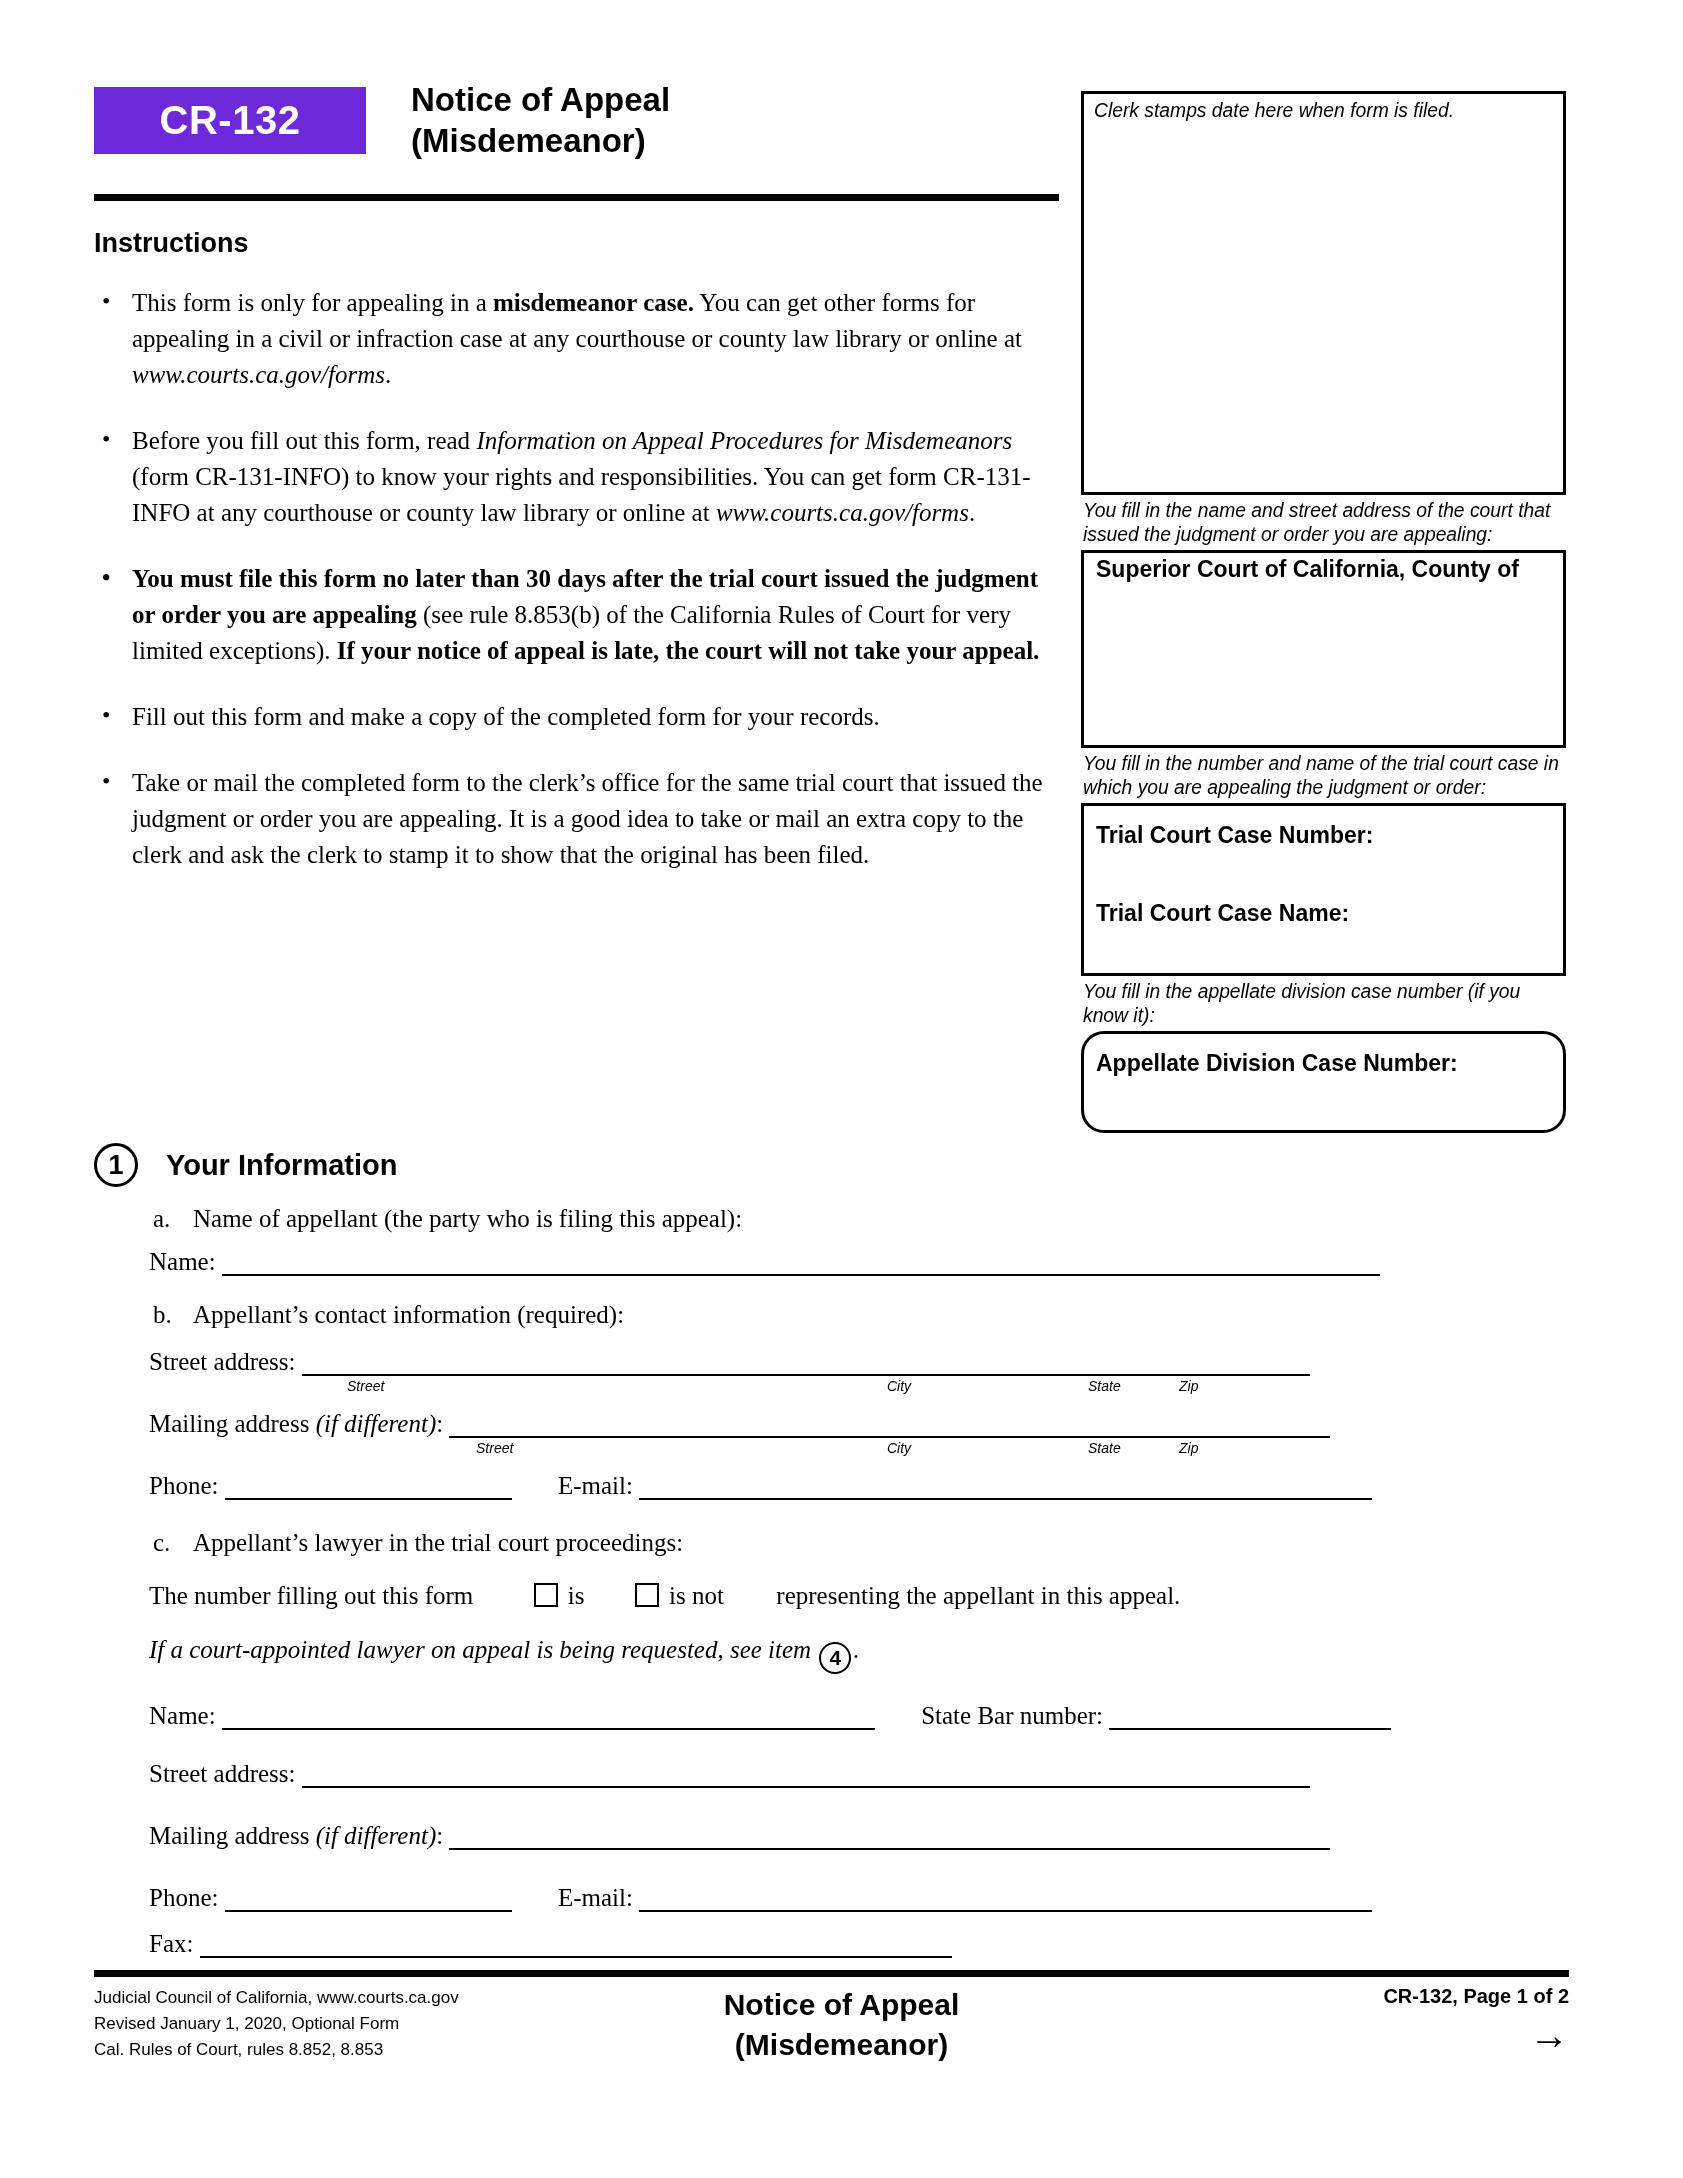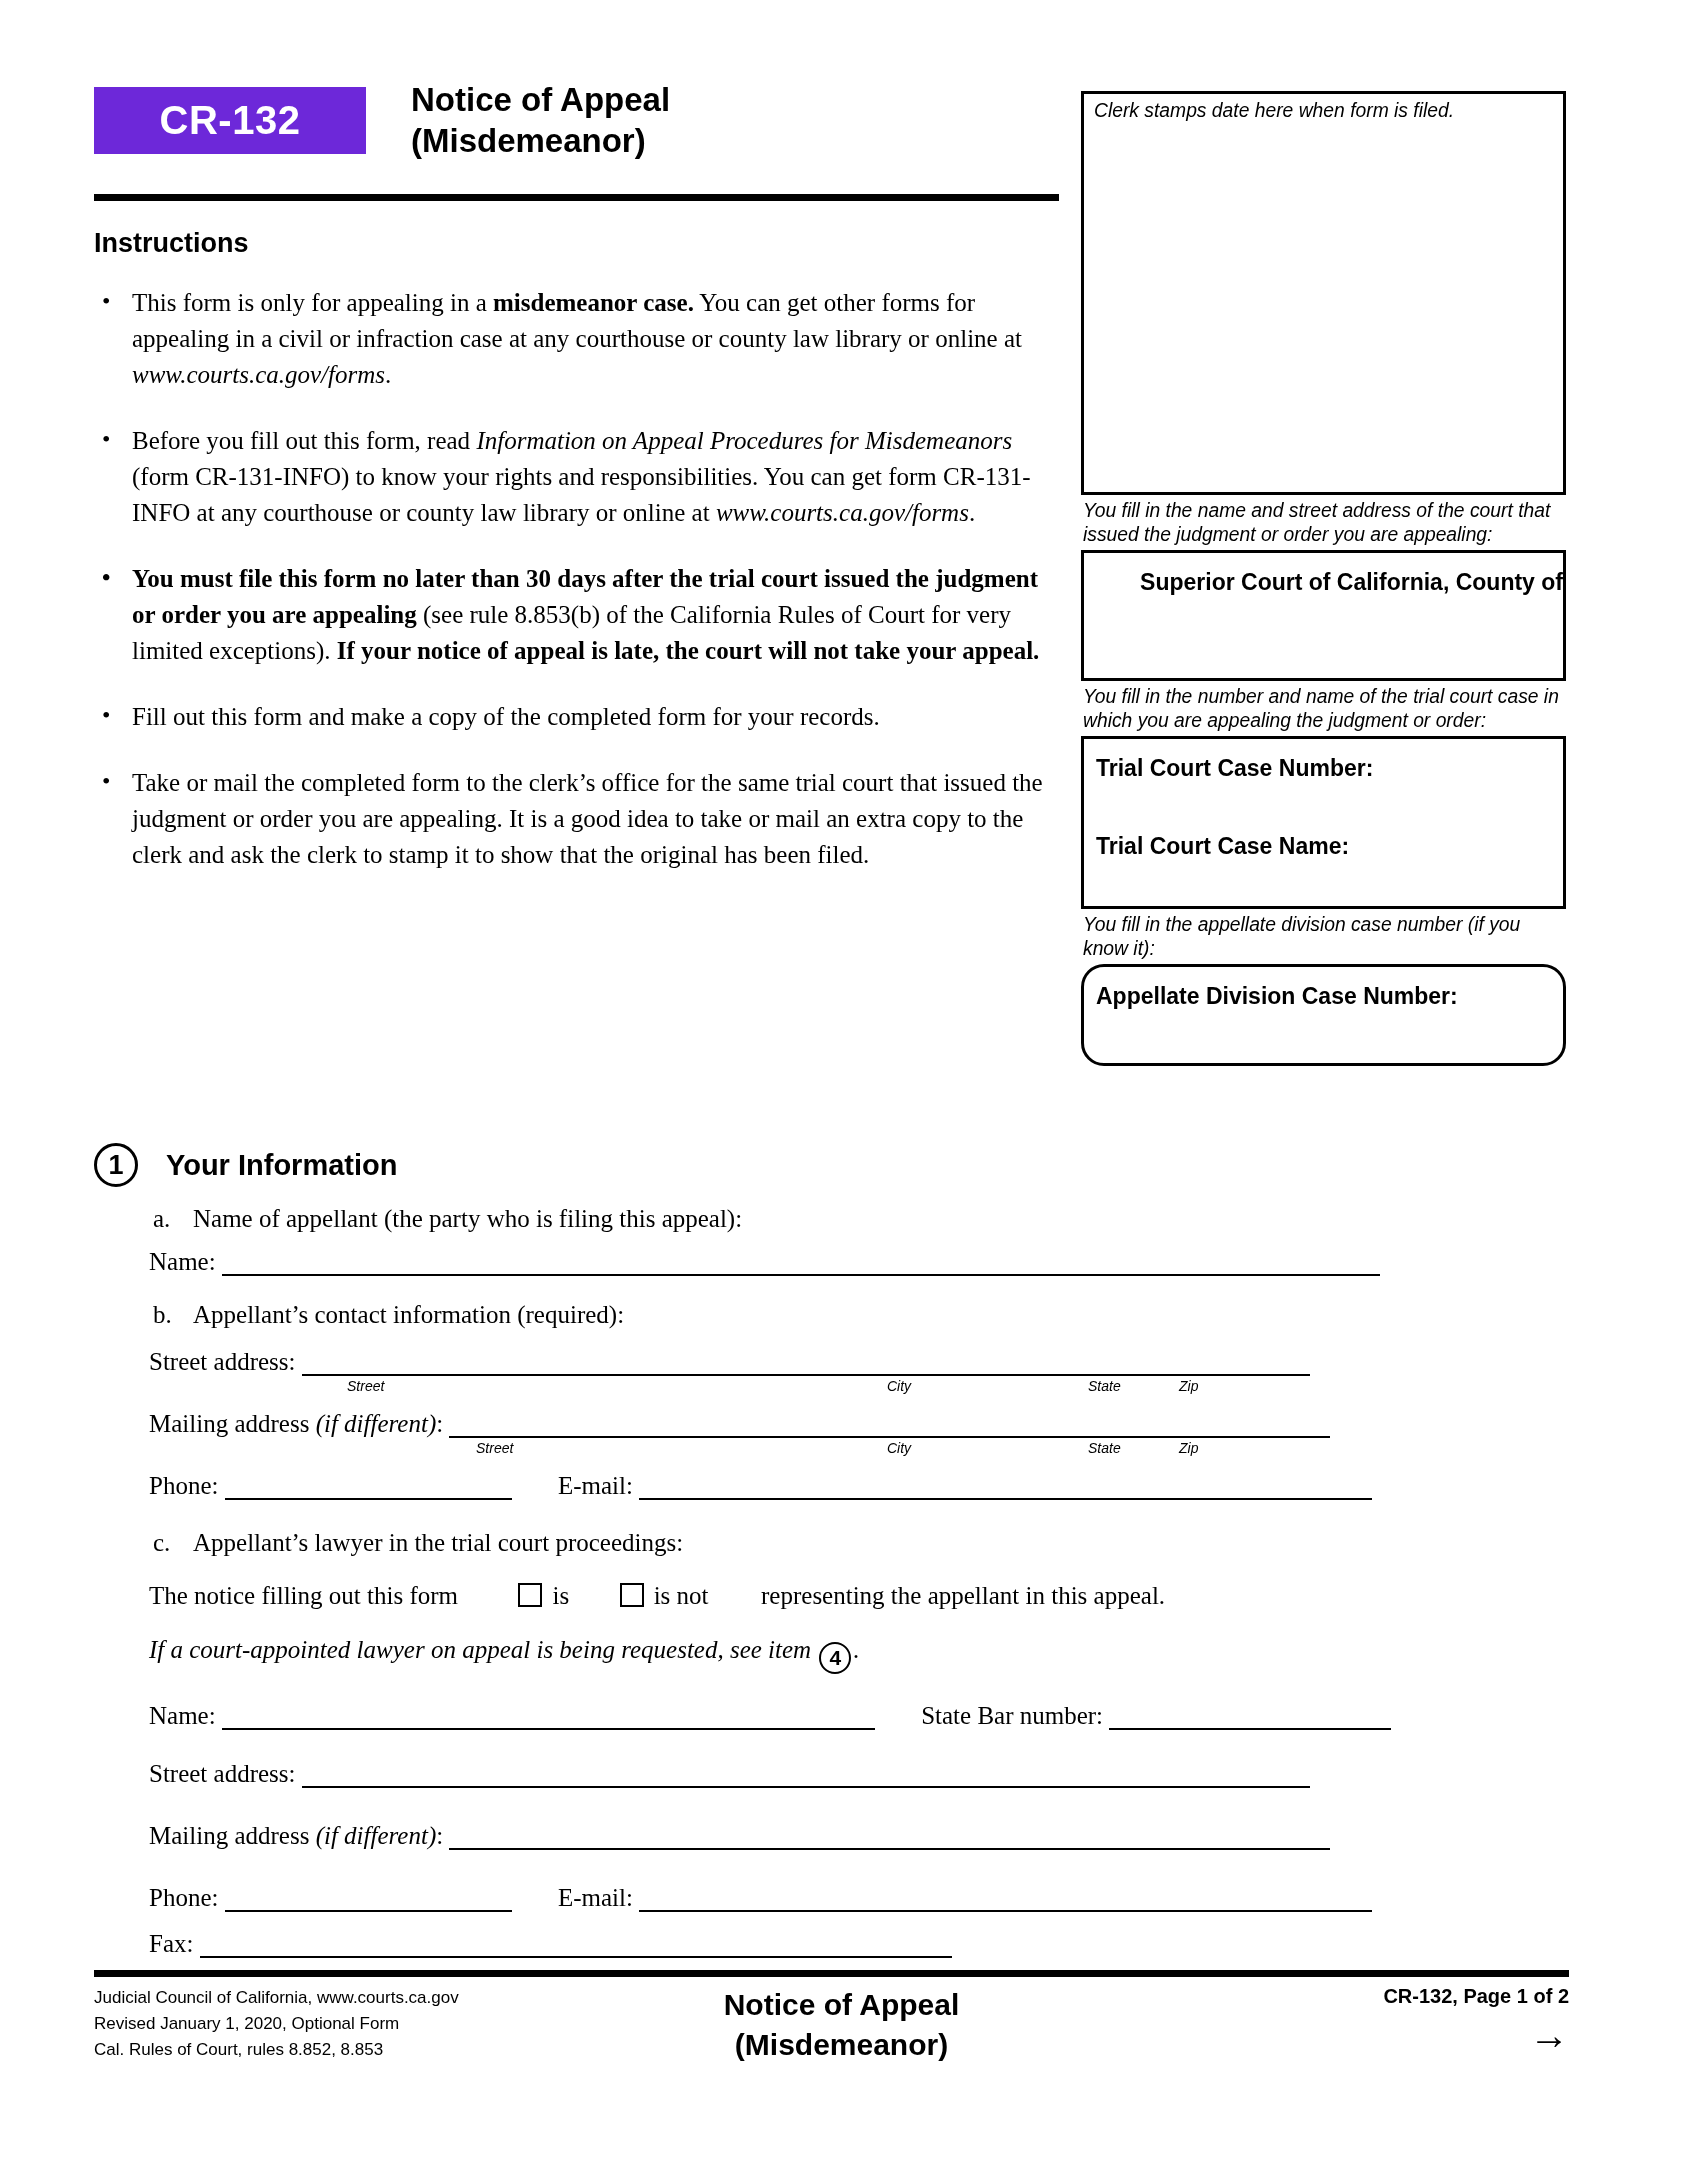--- a/index.html
+++ b/index.html
@@ -62,21 +62,21 @@
     font-family:"Liberation Sans", sans-serif;
     font-style:italic; font-size:19.3px;
     padding:6px 0 0 10px;
   }
   .rbox .inner-lbl {
     font-family:"Liberation Sans", sans-serif;
     font-weight:bold; font-size:23px;
     padding-left:12px;
   }
   #stamp-box { height:404px; }
-  #court-box { height:131px; padding-top:16px;text-align:right; }
+  #court-box { height:198px; padding-top:3px; }
   #trialcase-box { height:173px; padding-top:16px; }
   #trialcase-box .second { margin-top:51px; }
   #appellate-box { height:102px; padding-top:16px;border-radius:23px; }
 
   
   .sec1 { position:absolute; left:94px; top:1143px; width:1475px; }
   .circ {
     display:inline-flex; align-items:center; justify-content:center;
     width:44px; height:44px; border:3px solid #000; border-radius:50%;
     font-family:"Liberation Sans", sans-serif; font-weight:bold; font-size:27px;
@@ -216,21 +216,21 @@
       <span class="lbl" style="margin-left:40px;">E-mail:</span>
       <span class="ln" style="width:733px;"></span>
     </div>
 
     <div class="item" style="margin-top:26px;">
       <span class="ltr">c.</span>
       <span class="itxt">Appellant’s lawyer in the trial court proceedings:</span>
     </div>
 
     <div class="sub" style="margin-top:22px;">
-      <span class="lbl">The notice filling out this form</span>
+      <span class="lbl">The number filling out this form</span>
       <span style="display:inline-block;width:48px;"></span>
       <span class="cb"></span><span class="lbl">is</span>
       <span style="display:inline-block;width:38px;"></span>
       <span class="cb"></span><span class="lbl">is not</span>
       <span style="display:inline-block;width:40px;"></span>
       <span class="lbl">representing the appellant in this appeal.</span>
     </div>
 
     <div class="sub" style="margin-top:26px;font-size:25px;">
       <i>If a court-appointed lawyer on appeal is being requested, see item</i>

